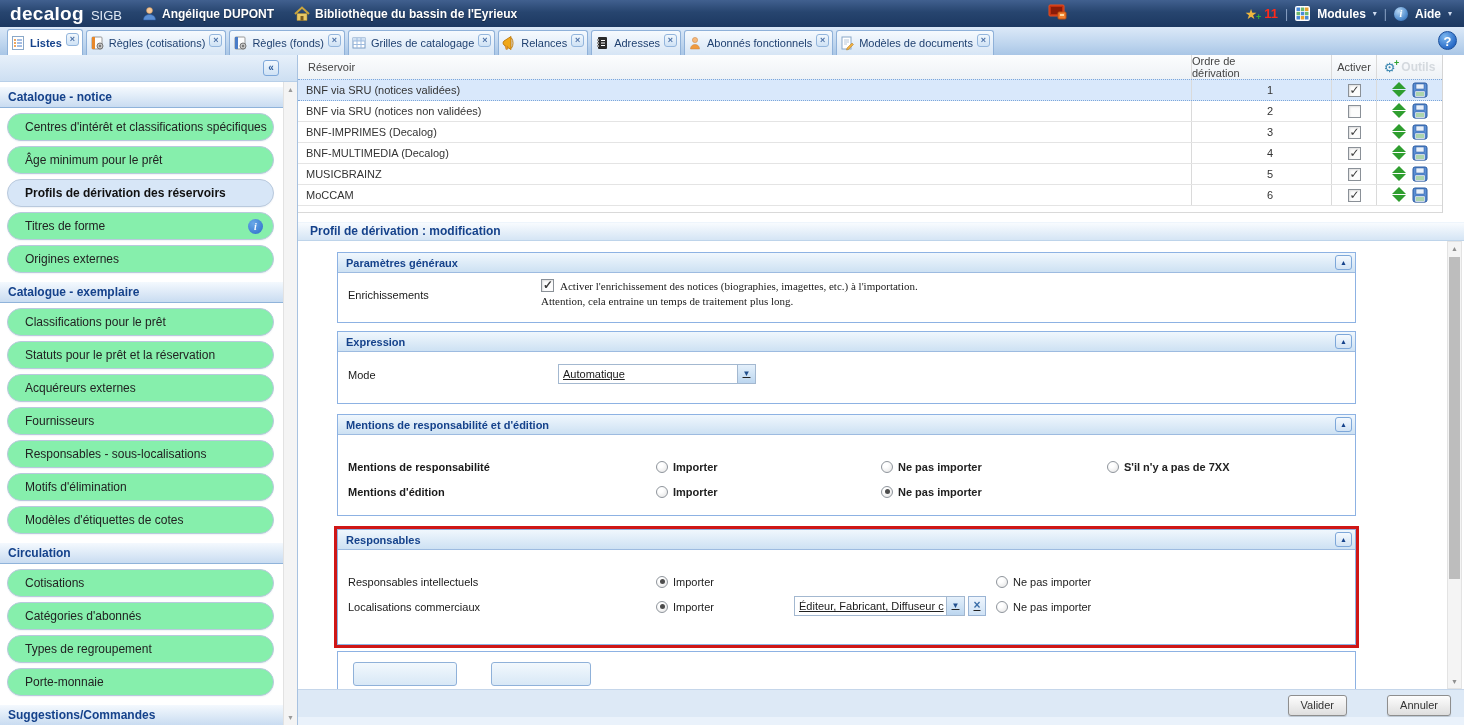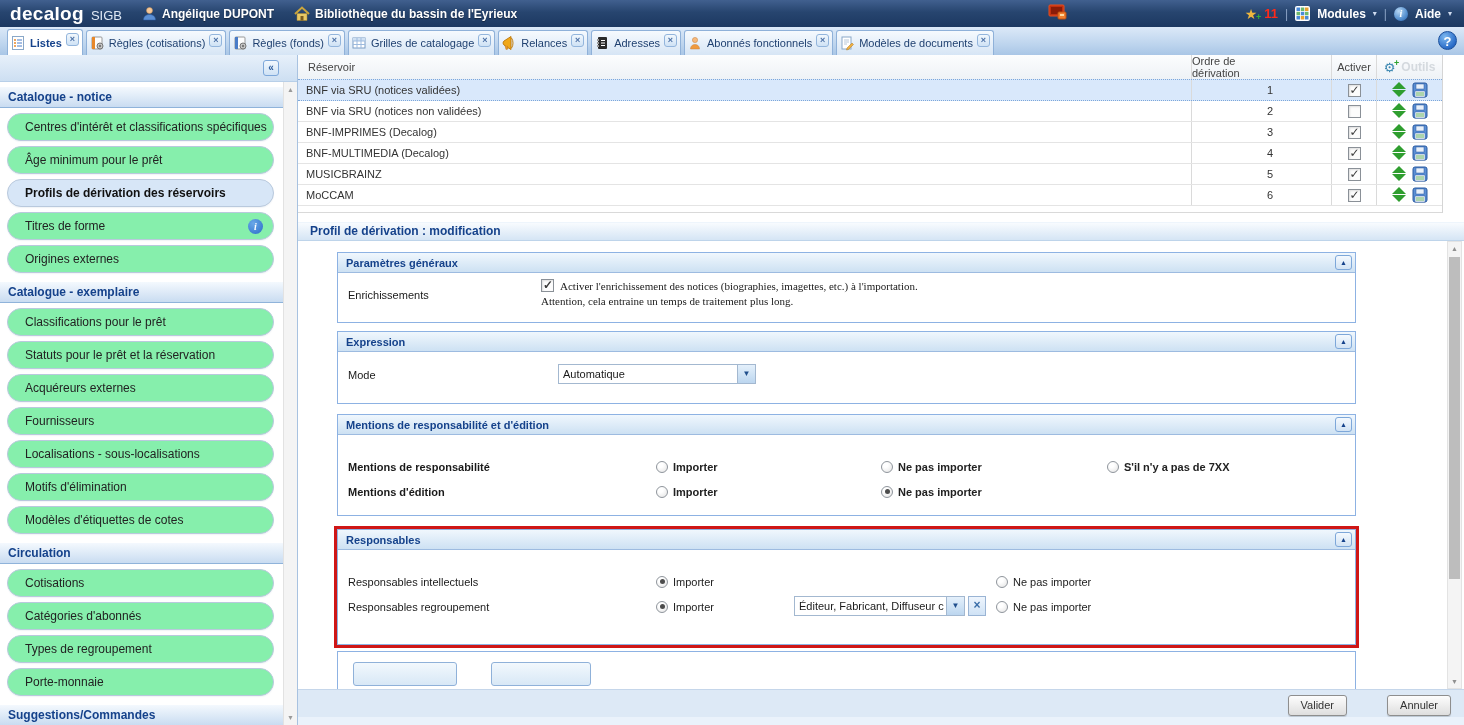--- a/index.html
+++ b/index.html
@@ -94,21 +94,21 @@
   .panel-collapse { margin-left:auto; width:17px; height:15px; border:1px solid #7da7d9; border-radius:3px;
     background:linear-gradient(#f4f9fe,#d2e3f4); color:#15428b; font-size:7px; line-height:13px; text-align:center; }
   .panel-b { position:relative; }
   .f-label { position:absolute; left:10px; color:#1a1a1a; }
   .rg { position:absolute; display:flex; gap:5px; align-items:center; height:13px; }
   .radio { display:inline-block; width:12px; height:12px; border:1px solid #8f959c; border-radius:50%;
     background:radial-gradient(circle at 35% 30%, #fff 25%, #e2e2e2); position:relative; }
   .radio.on::after { content:""; position:absolute; left:2.5px; top:2.5px; width:5px; height:5px; border-radius:50%; background:#4c4c4c; }
   .enrich-block { position:absolute; left:203px; top:6px; line-height:15px; color:#1a1a1a;font-family:Liberation Serif, serif; }
   .enrich-block .checkbox { vertical-align:-2px; margin-right:6px; }
-  .combo { position:absolute; display:flex; }
+  .combo { position:absolute; display:flex;text-decoration:underline; }
   .combo-field { background:#fff; border:1px solid #a3b8d0; border-right:none; height:20px; line-height:18px;
     padding:0 4px; overflow:hidden; white-space:nowrap; color:#1a1a1a; }
   .combo-btn { width:19px; height:20px; border:1px solid #a3b8d0; background:linear-gradient(#e4f0fb,#bcd6ef);
     color:#1f4e8c; font-size:8px; text-align:center; line-height:18px; font-weight:bold; }
   .clear-btn { width:18px; height:20px; margin-left:3px; border:1px solid #9ab4d4;
     background:linear-gradient(#eef5fd,#cfe2f5); color:#3a6ea8; font-weight:bold; font-size:12px;
     text-align:center; line-height:17px; }
   .red-wrap { position:absolute; border:3px solid #cf1616; }
   .red-wrap .panel { position:static; width:100%; height:100%; border:1px solid #8db2e3; }
   .stub-btn { position:absolute; height:24px; border:1px solid #8fb1d9; border-radius:3px;
@@ -300,21 +300,21 @@
     <div class="side-item">
         <span>Statuts pour le prêt et la réservation</span>
       </div>
     <div class="side-item">
         <span>Acquéreurs externes</span>
       </div>
     <div class="side-item">
         <span>Fournisseurs</span>
       </div>
     <div class="side-item">
-        <span>Localisations - sous-localisations</span>
+        <span>Responsables - sous-localisations</span>
       </div>
     <div class="side-item">
         <span>Motifs d'élimination</span>
       </div>
     <div class="side-item">
         <span>Modèles d'étiquettes de cotes</span>
       </div>
 
     <div class="side-section-title">Circulation</div>
     <div class="side-item">
@@ -538,21 +538,21 @@
       <div class="panel-b" style="height:94px;">
         <span class="f-label" style="top:26px;">Responsables intellectuels</span>
         <div class="rg" style="left:318px; top:25px;">
           <span class="radio on"></span>
           <span>Importer</span>
         </div>
         <div class="rg" style="left:658px; top:25px;">
           <span class="radio"></span>
           <span>Ne pas importer</span>
         </div>
-        <span class="f-label" style="top:51px;">Responsables regroupement</span>
+        <span class="f-label" style="top:51px;">Localisations commerciaux</span>
         <div class="rg" style="left:318px; top:50px;">
           <span class="radio on"></span>
           <span>Importer</span>
         </div>
         <div class="combo" style="left:436px; top:46px;padding-left:20px;">
           <span class="combo-field" style="width:152px;">Éditeur, Fabricant, Diffuseur c</span>
           <span class="combo-btn">▼</span>
           <span class="clear-btn">×</span>
         </div>
         <div class="rg" style="left:658px; top:50px;">

